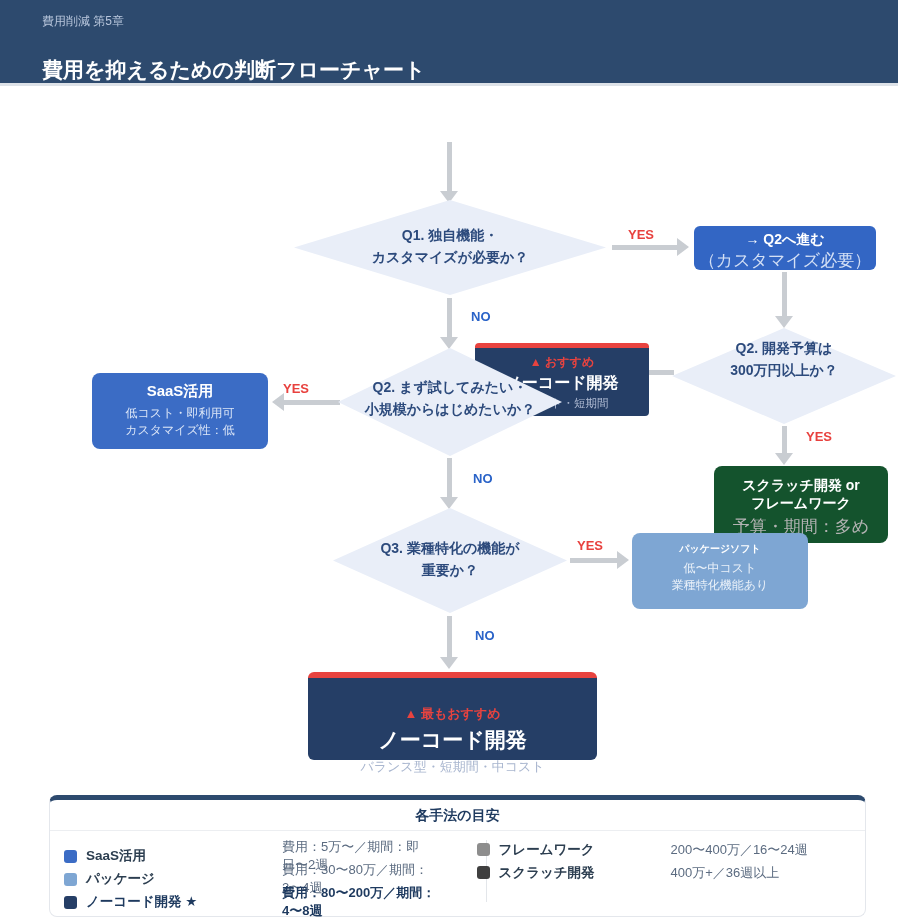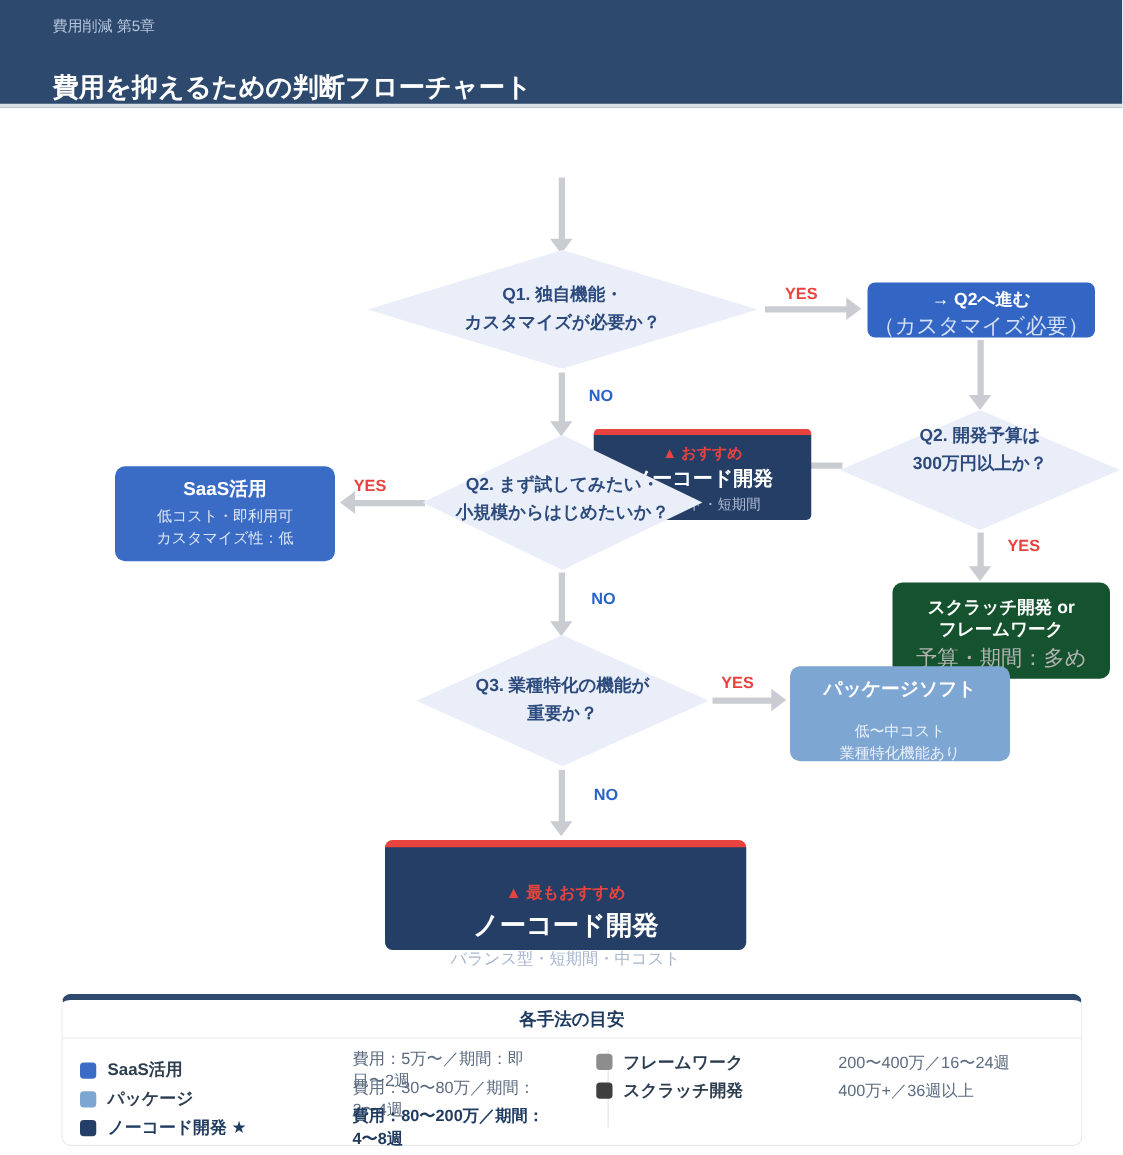--- a/index.html
+++ b/index.html
@@ -148,22 +148,22 @@
     <div>重要か？</div>
   </div>
 
   <div>
     <div class="hline" style="left:570px;top:558px;width:48px;"></div>
     <div class="head right" style="left:617px;top:551px;"></div>
   </div>
   <div class="lbl yes" style="left:577px;top:538px;">YES</div>
 
   <div class="box" style="left:632px;top:533px;width:176px;height:76px;background:#7ea6d3;padding-top:9px;z-index:2;">
-    <div class="t" style="font-size:15px;">パッケージソフト</div>
-    <div style="font-size:12px;color:#eaf1f9;margin-top:16px;line-height:17px;">低〜中コスト</div>
+    <div class="t" style="font-size:10px;">パッケージソフト</div>
+    <div style="font-size:12px;color:#eaf1f9;margin-top:4px;line-height:17px;">低〜中コスト</div>
     <div style="font-size:12px;color:#eaf1f9;line-height:17px;text-align:center;">業種特化機能あり</div>
   </div>
 
   <div>
     <div class="vline" style="left:447px;top:616px;height:42px;"></div>
     <div class="head down" style="left:440px;top:657px;"></div>
   </div>
   <div class="lbl no" style="left:475px;top:628px;">NO</div>
 
   <div class="reco" style="left:308px;top:672px;width:289px;height:88px;border-top-width:6px;border-radius:6px;padding-top:27px;">

